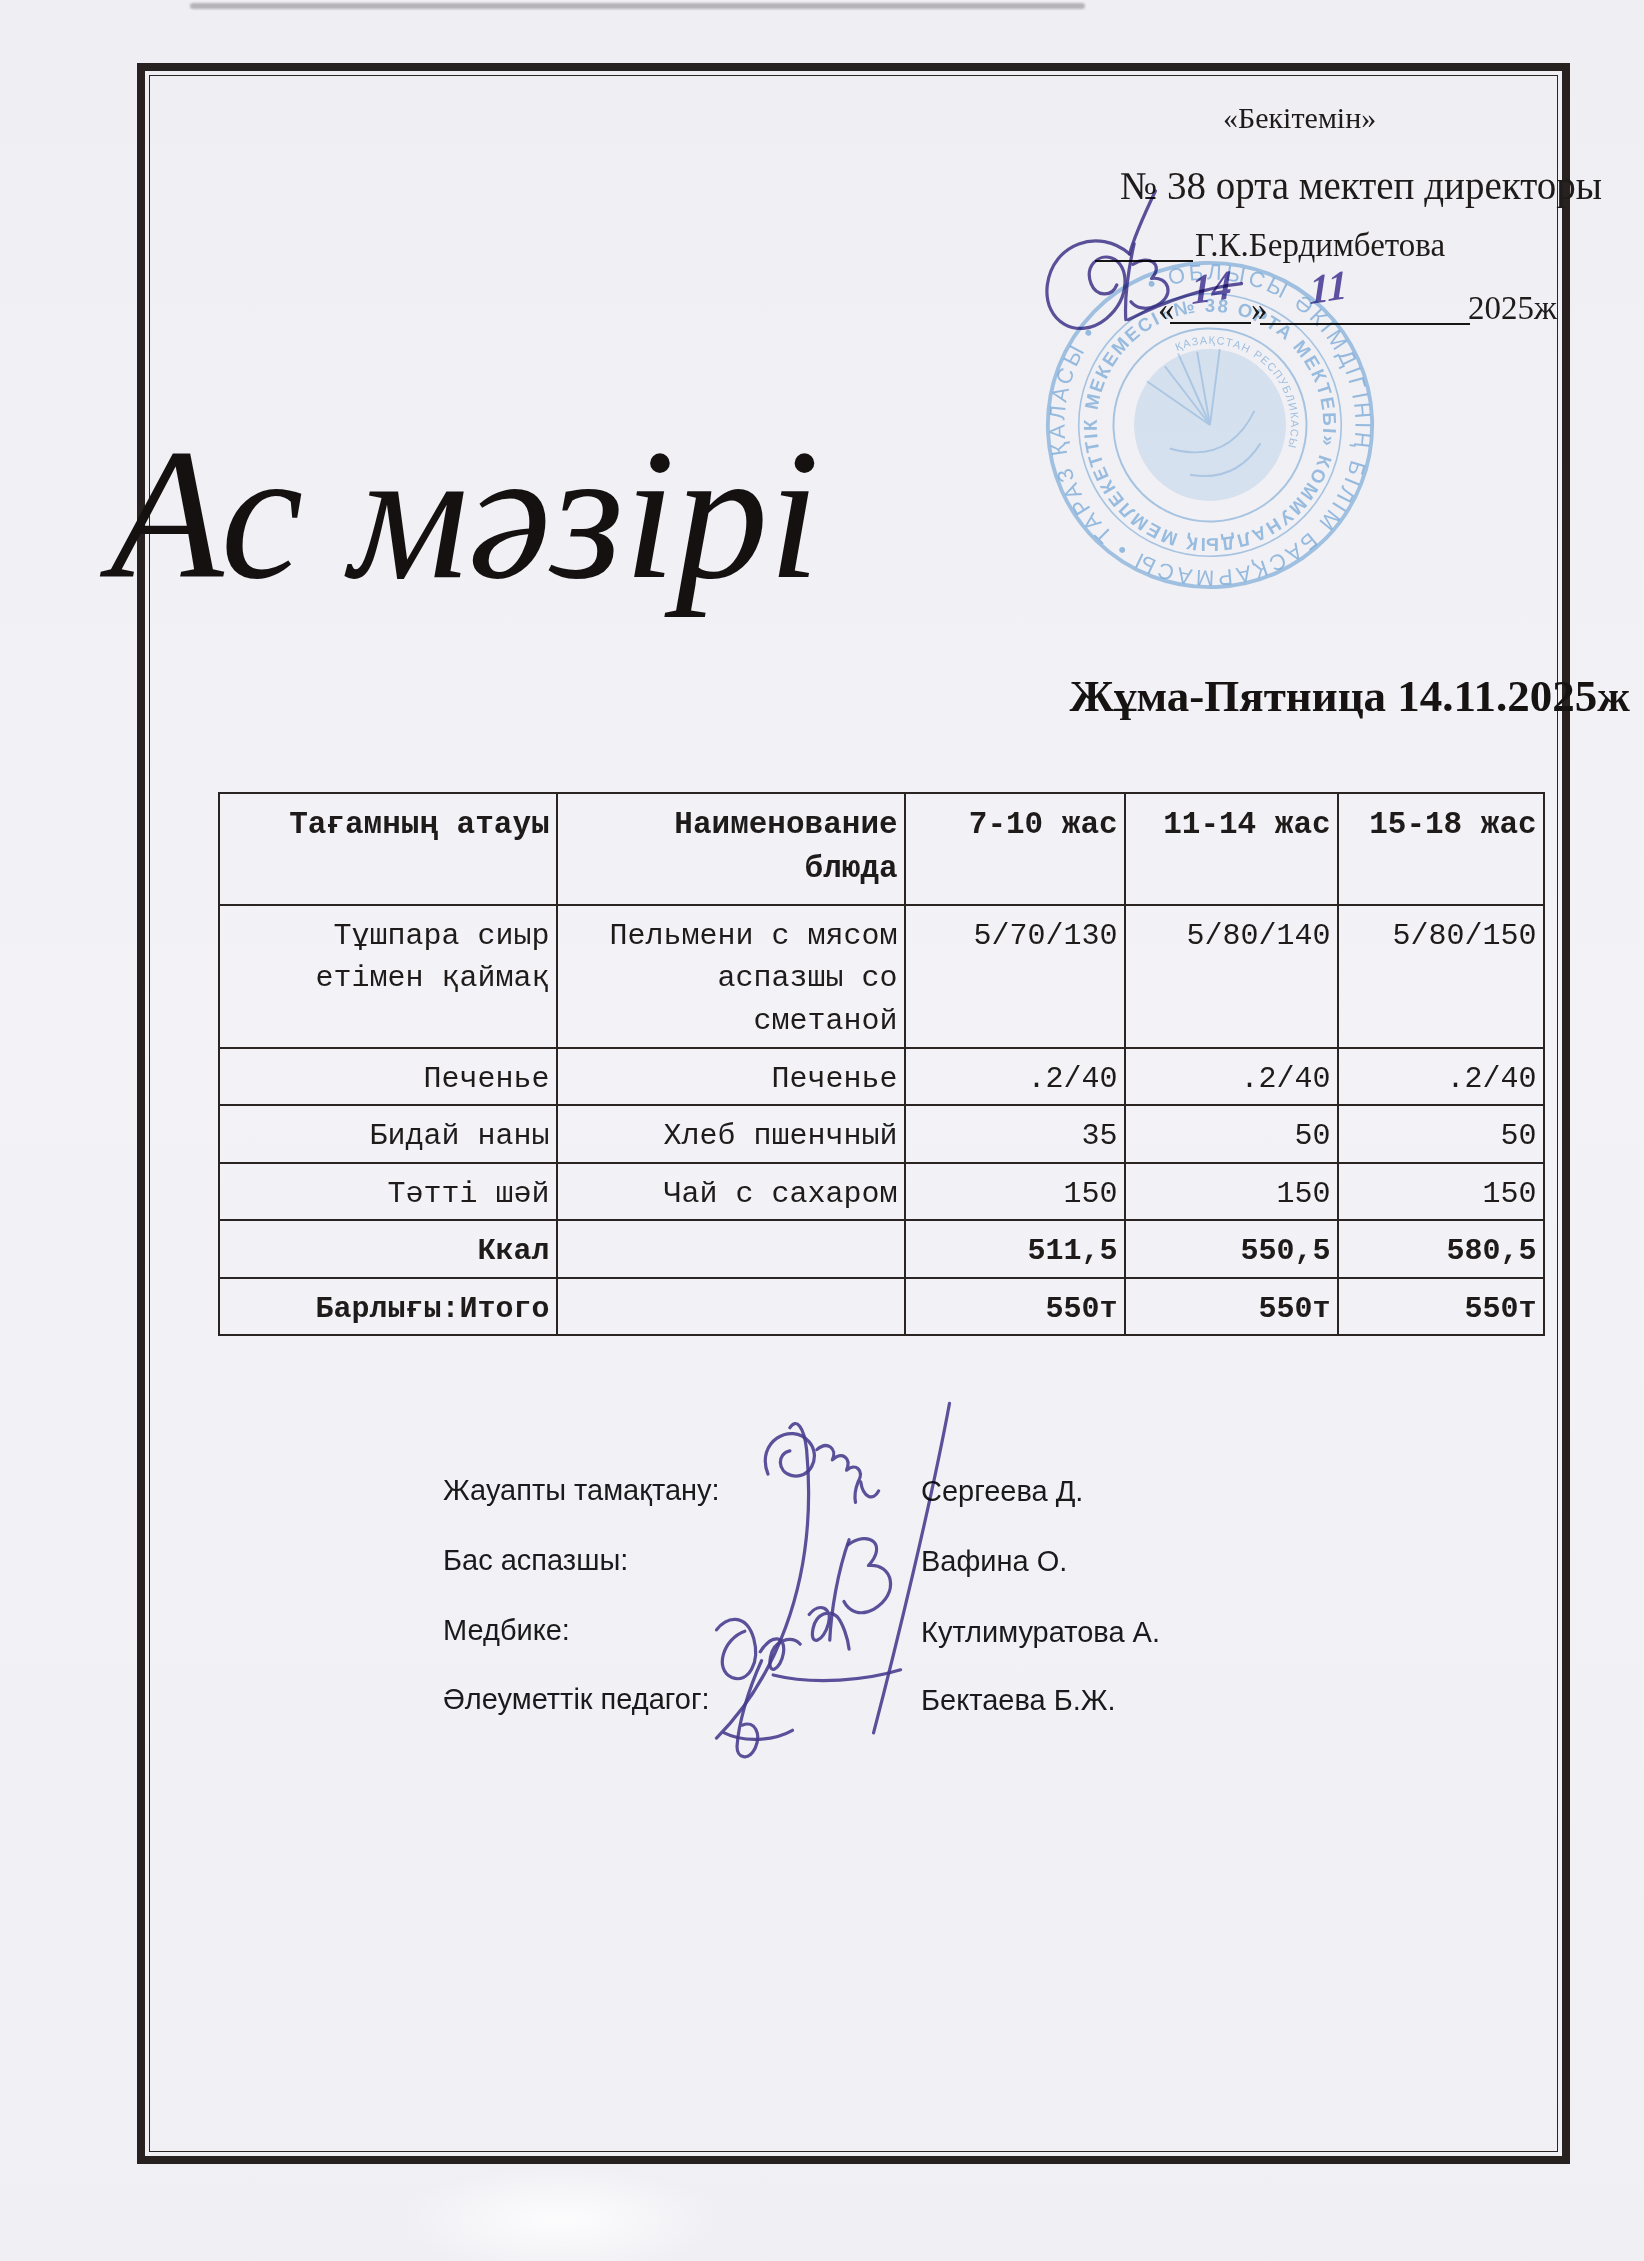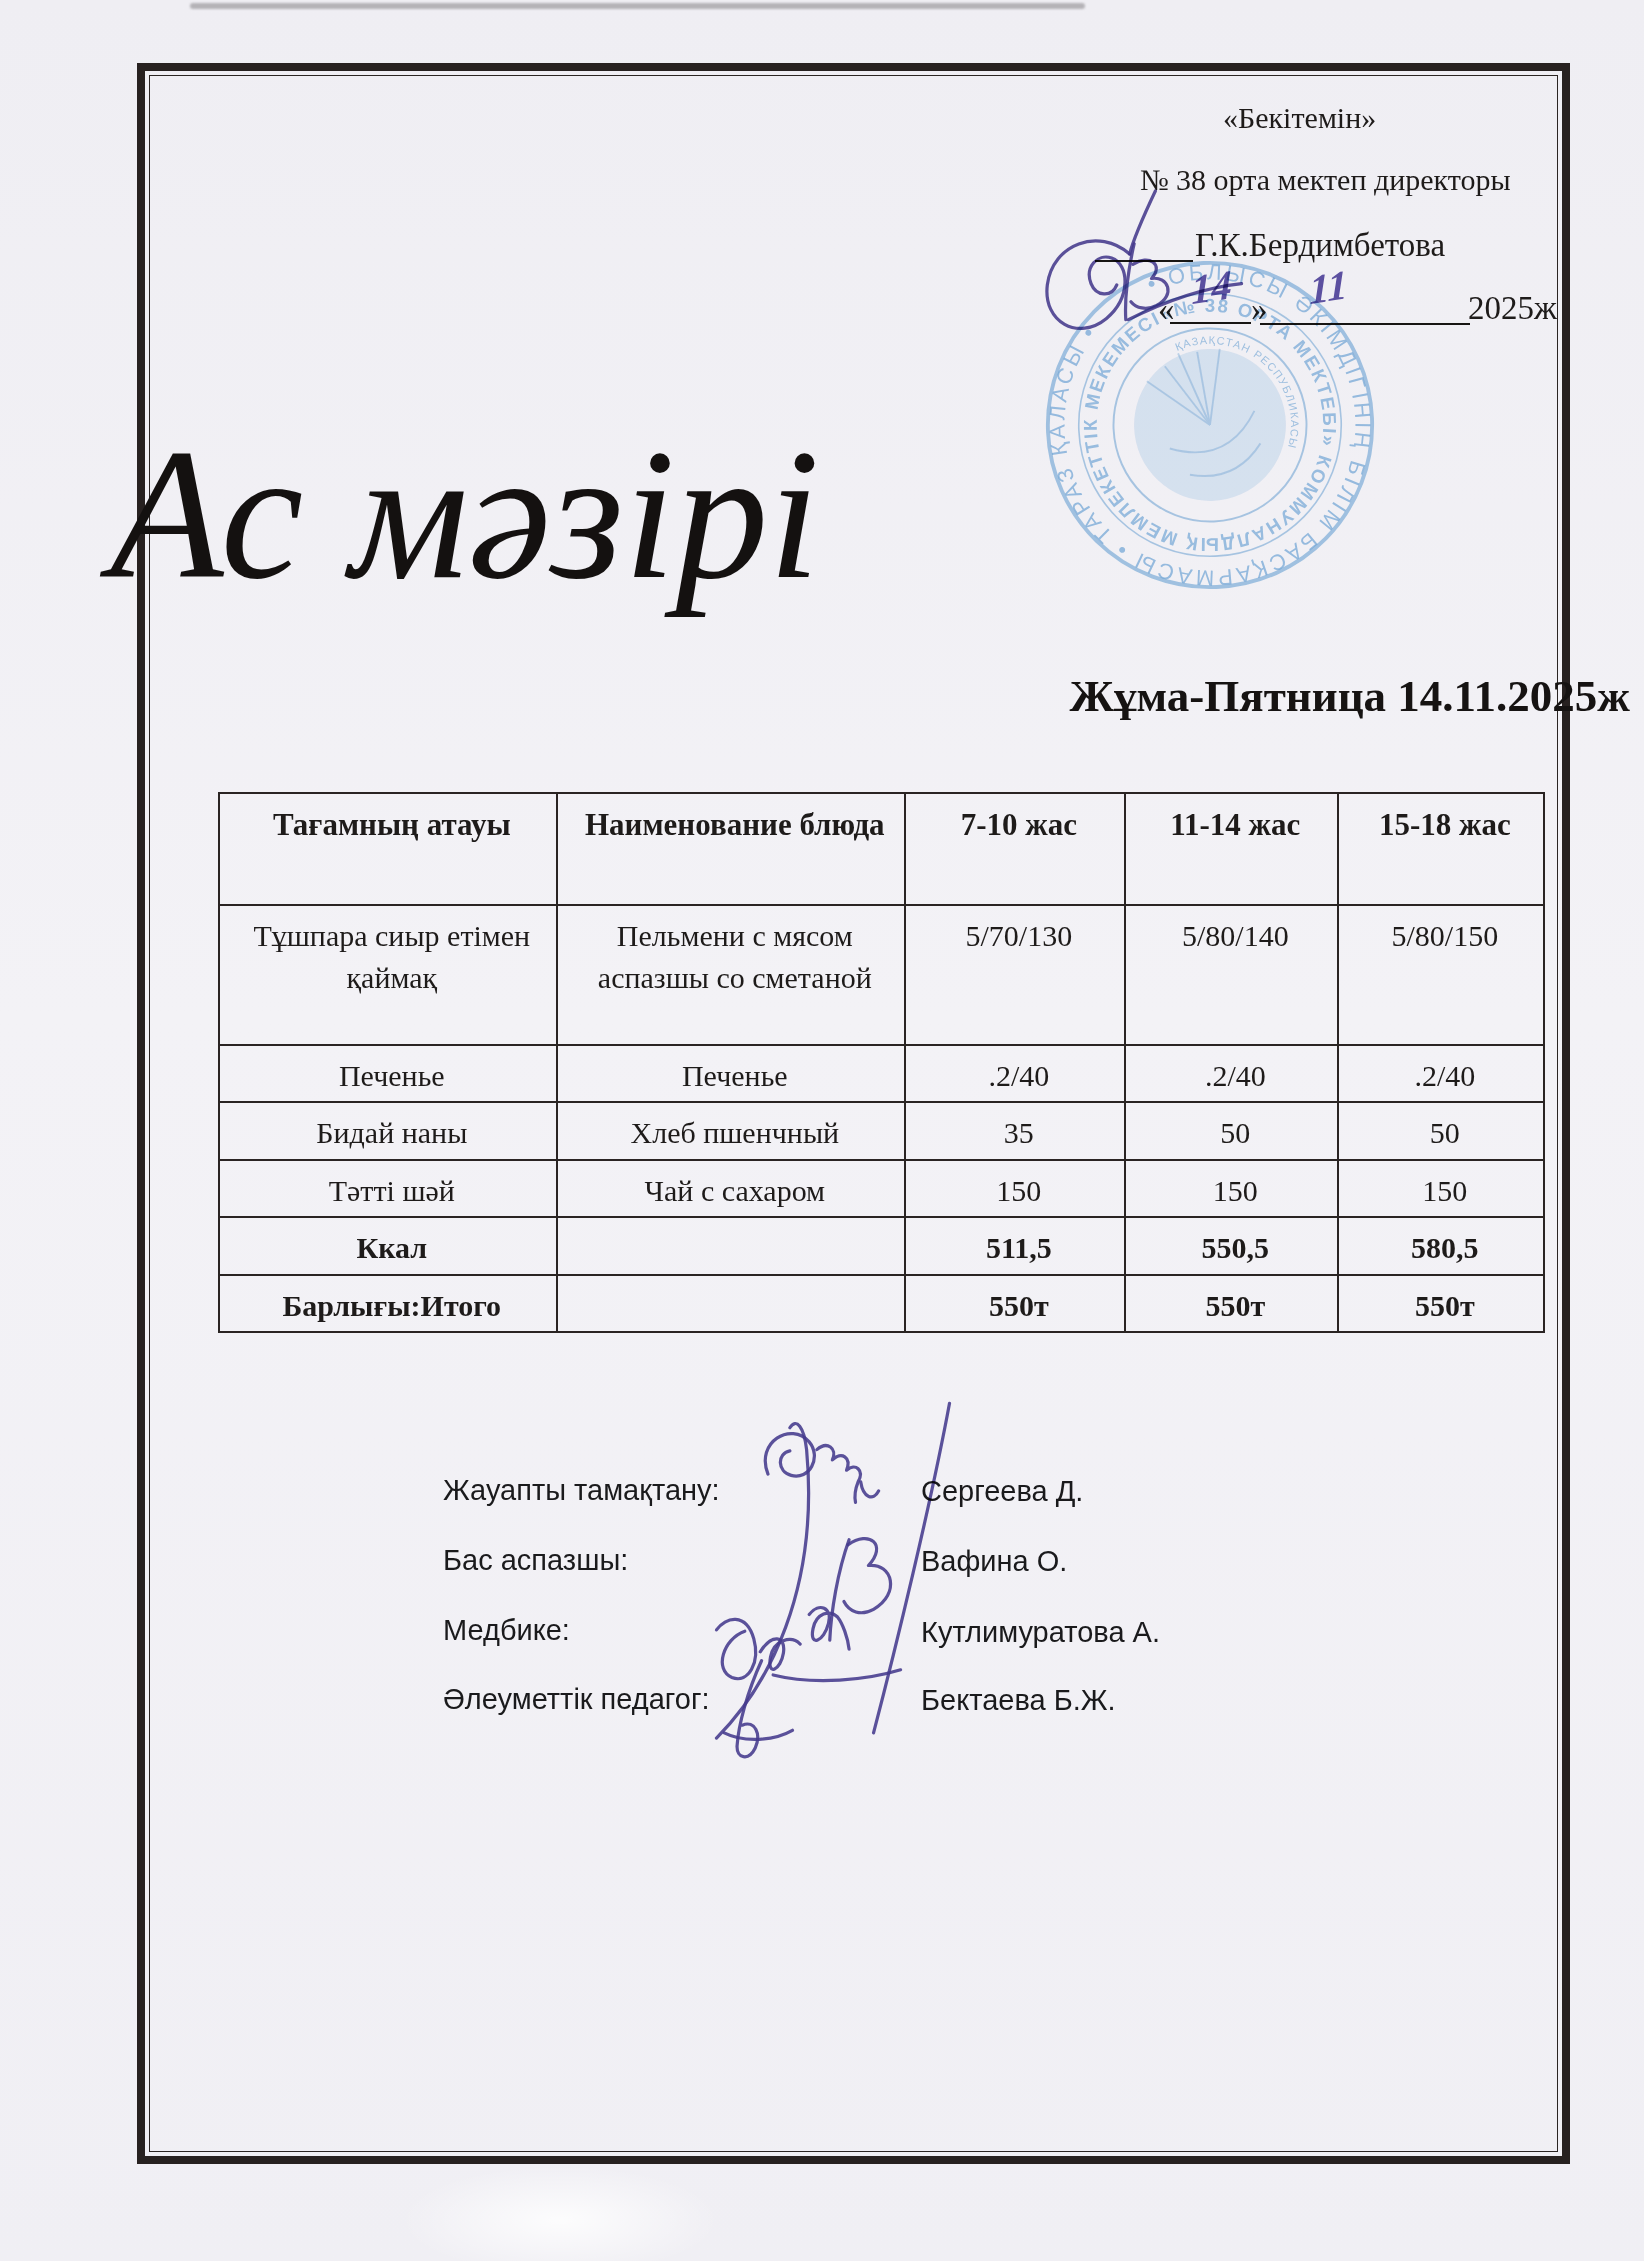--- a/index.html
+++ b/index.html
@@ -11,43 +11,43 @@
   .scan-streak{position:absolute;left:190px;top:3.2px;width:895px;height:5.8px;
     background:rgba(45,42,48,.30);filter:blur(1.3px);border-radius:3.2px;}
   .scan-blob{position:absolute;left:399px;top:2165px;width:322px;height:110px;
     background:radial-gradient(ellipse at center,rgba(255,255,255,.85),rgba(255,255,255,0) 70%);}
   .frame{position:absolute;left:137px;top:63px;width:1433px;height:2101px;
     border:8.4px solid #272120;box-sizing:border-box;}
   .frame-inner{position:absolute;left:3.9px;top:3.9px;right:3.9px;bottom:3.9px;
     border:1.9px solid #2b2523;}
   .abs{position:absolute;white-space:nowrap;}
   .quote{left:1223px;top:89px;font-size:30px;margin-top:12px;}
-  .director{left:1120px;top:163px;font-size:30px;margin-left:20px;}
+  .director{left:1120px;top:163px;font-size:39px;}
   .nameline-u{left:1095px;top:260px;width:98px;border-top:2.6px solid #171513;}
   .nameline{left:1195px;top:227px;font-size:33px;}
   .d-open{left:1158px;top:291px;font-size:33px;}
   .d-close{left:1251px;top:291px;font-size:33px;}
   .d-year{left:1468px;top:290px;font-size:33px;}
   .blank{position:absolute;border-top:2.6px solid #171513;height:0;}
   .blank1{left:1170px;top:322px;width:81px;}
   .blank2{left:1260px;top:323px;width:210px;}
   .hand{position:absolute;font-size:41px;font-style:italic;font-weight:600;
     color:#4c3f98;transform:rotate(-9deg) skewX(-8deg);opacity:.9;}
   .hand-day{left:1191px;top:263px;}
   .hand-month{left:1309px;top:263px;}
   .title{position:absolute;left:110px;top:417px;width:1520px;
     font-style:italic;font-size:186px;line-height:1.05;color:#141110;}
   .subtitle{position:absolute;left:110px;top:670px;width:1520px;text-align:right;
     font-weight:700;font-size:45px;color:#161312;}
   table.menu{position:absolute;left:218px;top:792px;width:1325px;
     border-collapse:collapse;table-layout:fixed;}
   table.menu th,table.menu td{
-    border:2.6px solid #2a2423;vertical-align:top;text-align:center;
+    border:2.6px solid #2a2423;vertical-align:top;text-align:right;
     padding:9px 6.4px 3.9px 14px;font-size:30px;line-height:1.42;font-weight:400;
-    overflow:hidden;}
+    overflow:hidden;font-family:Liberation Mono, monospace;}
   table.menu th{font-weight:700;font-size:31px;height:97px;}
   tr.r-tall td{height:125px;margin-left:43px;}
   tr.r-std td{height:36px;}
   tr.r-bold td{font-weight:700;height:35px;}
   .sig-label{font-family:"Liberation Sans","DejaVu Sans",sans-serif;font-size:29px;color:#1a1a1c;}
   .sig-name{font-family:"Liberation Sans","DejaVu Sans",sans-serif;font-size:29px;color:#1a1a1c;}
   .stamp{position:absolute;left:1035px;top:250px;width:350px;height:350px;
     mix-blend-mode:multiply;opacity:.82;filter:blur(0.4px);}
   .ink{position:absolute;mix-blend-mode:multiply;}
   .ink path{fill:none;stroke:#493d93;stroke-width:5px;stroke-linecap:round;

